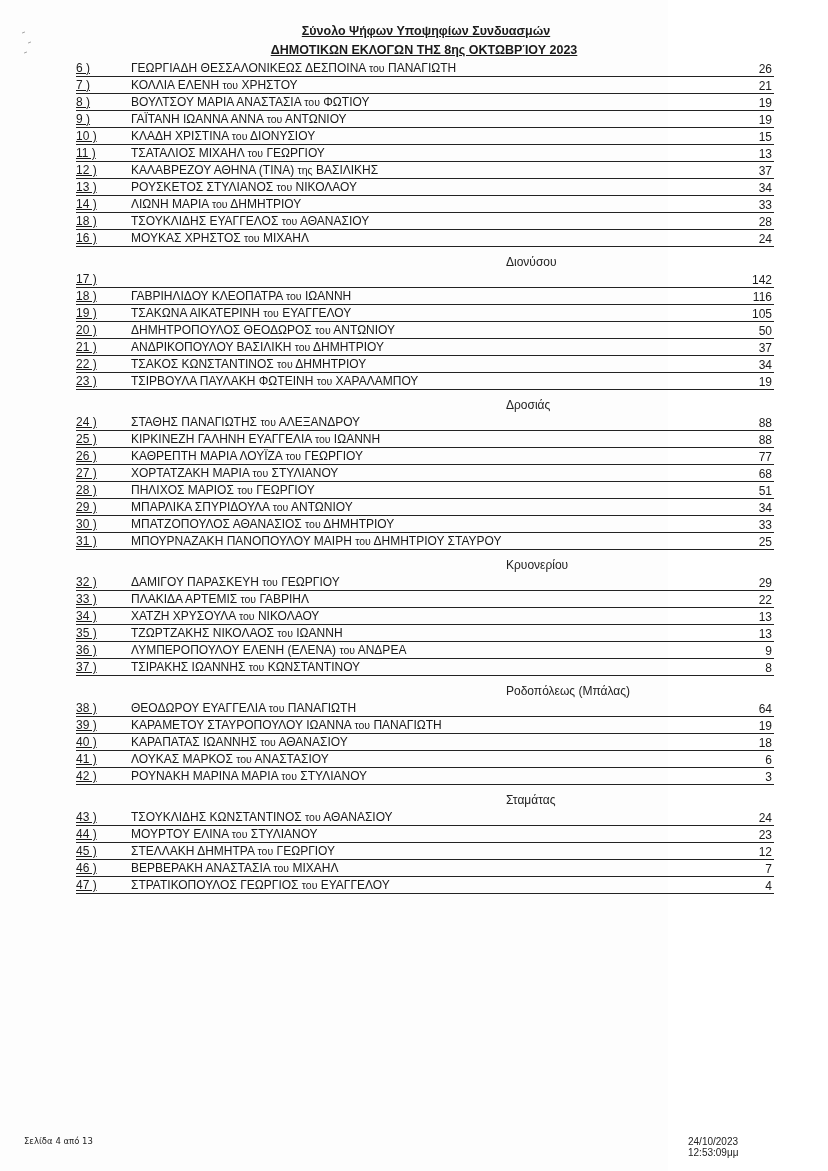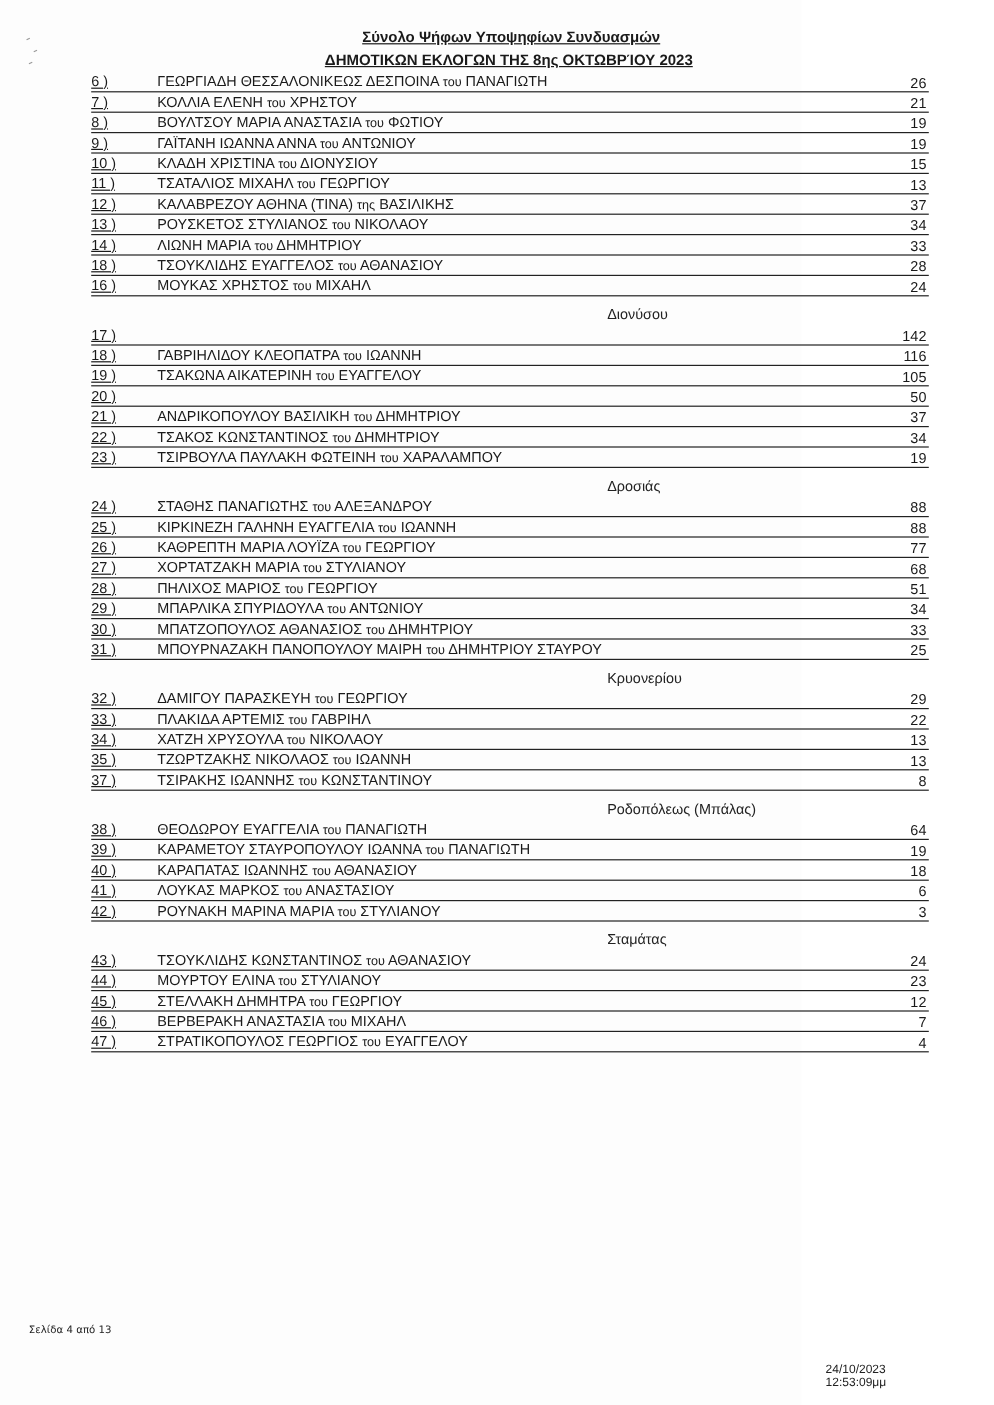--- a/index.html
+++ b/index.html
@@ -18,21 +18,21 @@
     padding-left: 430px; color: #222;
   }
   .row {
     position: relative; height: 17px; border-bottom: 1.6px solid #222;
     font-size: 12px; line-height: 17px;
   }
   .row .num { position: absolute; left: 0; width: 40px; text-decoration: underline; }
   .row .name { position: absolute; left: 55px; white-space: nowrap; }
   .row .name .rel { font-size: 10.5px; }
   .row .votes { position: absolute; right: 2px; top: 1px; text-align: left; }
-  .footer-left { position: absolute; left: 24px; top: 1104px; font-size: 8.5px; font-family: "DejaVu Sans", sans-serif; color: #222; }
+  .footer-left { position: absolute; left: 24px; top: 1136px; font-size: 8.5px; font-family: "DejaVu Sans", sans-serif; color: #222; }
   .footer-right { position: absolute; left: 688px; top: 1136px; font-size: 10px; font-family: Liberation Sans, sans-serif; color: #222; word-spacing: 6px; }
   .marks { position: absolute; left: 18px; top: 30px; width: 20px; height: 30px; }
   .marks span { position: absolute; width: 3px; height: 1px; background: #999; transform: rotate(-25deg); }
 </style>
 </head>
 <body>
 
 <div class="page">
   <div class="marks">
     <span style="left:4px;top:2px"></span>
@@ -109,20 +109,21 @@
         <span class="name"><span>ΓΑΒΡΙΗΛΙΔΟΥ ΚΛΕΟΠΑΤΡΑ</span> <span class="rel">του</span> <span>ΙΩΑΝΝΗ</span></span>
         <span class="votes">116</span>
       </div>
       <div class="row">
         <span class="num">19 )</span>
         <span class="name"><span>ΤΣΑΚΩΝΑ ΑΙΚΑΤΕΡΙΝΗ</span> <span class="rel">του</span> <span>ΕΥΑΓΓΕΛΟΥ</span></span>
         <span class="votes">105</span>
       </div>
       <div class="row">
         <span class="num">20 )</span>
+        <span class="name"><span>ΔΗΜΗΤΡΟΠΟΥΛΟΣ ΘΕΟΔΩΡΟΣ</span> <span class="rel">του</span> <span>ΑΝΤΩΝΙΟΥ</span></span>
         <span class="votes">50</span>
       </div>
       <div class="row">
         <span class="num">21 )</span>
         <span class="name"><span>ΑΝΔΡΙΚΟΠΟΥΛΟΥ ΒΑΣΙΛΙΚΗ</span> <span class="rel">του</span> <span>ΔΗΜΗΤΡΙΟΥ</span></span>
         <span class="votes">37</span>
       </div>
       <div class="row">
         <span class="num">22 )</span>
         <span class="name"><span>ΤΣΑΚΟΣ ΚΩΝΣΤΑΝΤΙΝΟΣ</span> <span class="rel">του</span> <span>ΔΗΜΗΤΡΙΟΥ</span></span>
@@ -187,20 +188,25 @@
       </div>
       <div class="row">
         <span class="num">34 )</span>
         <span class="name"><span>ΧΑΤΖΗ ΧΡΥΣΟΥΛΑ</span> <span class="rel">του</span> <span>ΝΙΚΟΛΑΟΥ</span></span>
         <span class="votes">13</span>
       </div>
       <div class="row">
         <span class="num">35 )</span>
         <span class="name"><span>ΤΖΩΡΤΖΑΚΗΣ ΝΙΚΟΛΑΟΣ</span> <span class="rel">του</span> <span>ΙΩΑΝΝΗ</span></span>
         <span class="votes">13</span>
+      </div>
+      <div class="row">
+        <span class="num">36 )</span>
+        <span class="name"><span>ΛΥΜΠΕΡΟΠΟΥΛΟΥ ΕΛΕΝΗ (ΕΛΕΝΑ)</span> <span class="rel">του</span> <span>ΑΝΔΡΕΑ</span></span>
+        <span class="votes">9</span>
       </div>
       <div class="row">
         <span class="num">37 )</span>
         <span class="name"><span>ΤΣΙΡΑΚΗΣ ΙΩΑΝΝΗΣ</span> <span class="rel">του</span> <span>ΚΩΝΣΤΑΝΤΙΝΟΥ</span></span>
         <span class="votes">8</span>
       </div>
       <div class="section-header">Ροδοπόλεως (Μπάλας)</div>
       <div class="row">
         <span class="num">38 )</span>
         <span class="name"><span>ΘΕΟΔΩΡΟΥ ΕΥΑΓΓΕΛΙΑ</span> <span class="rel">του</span> <span>ΠΑΝΑΓΙΩΤΗ</span></span>

